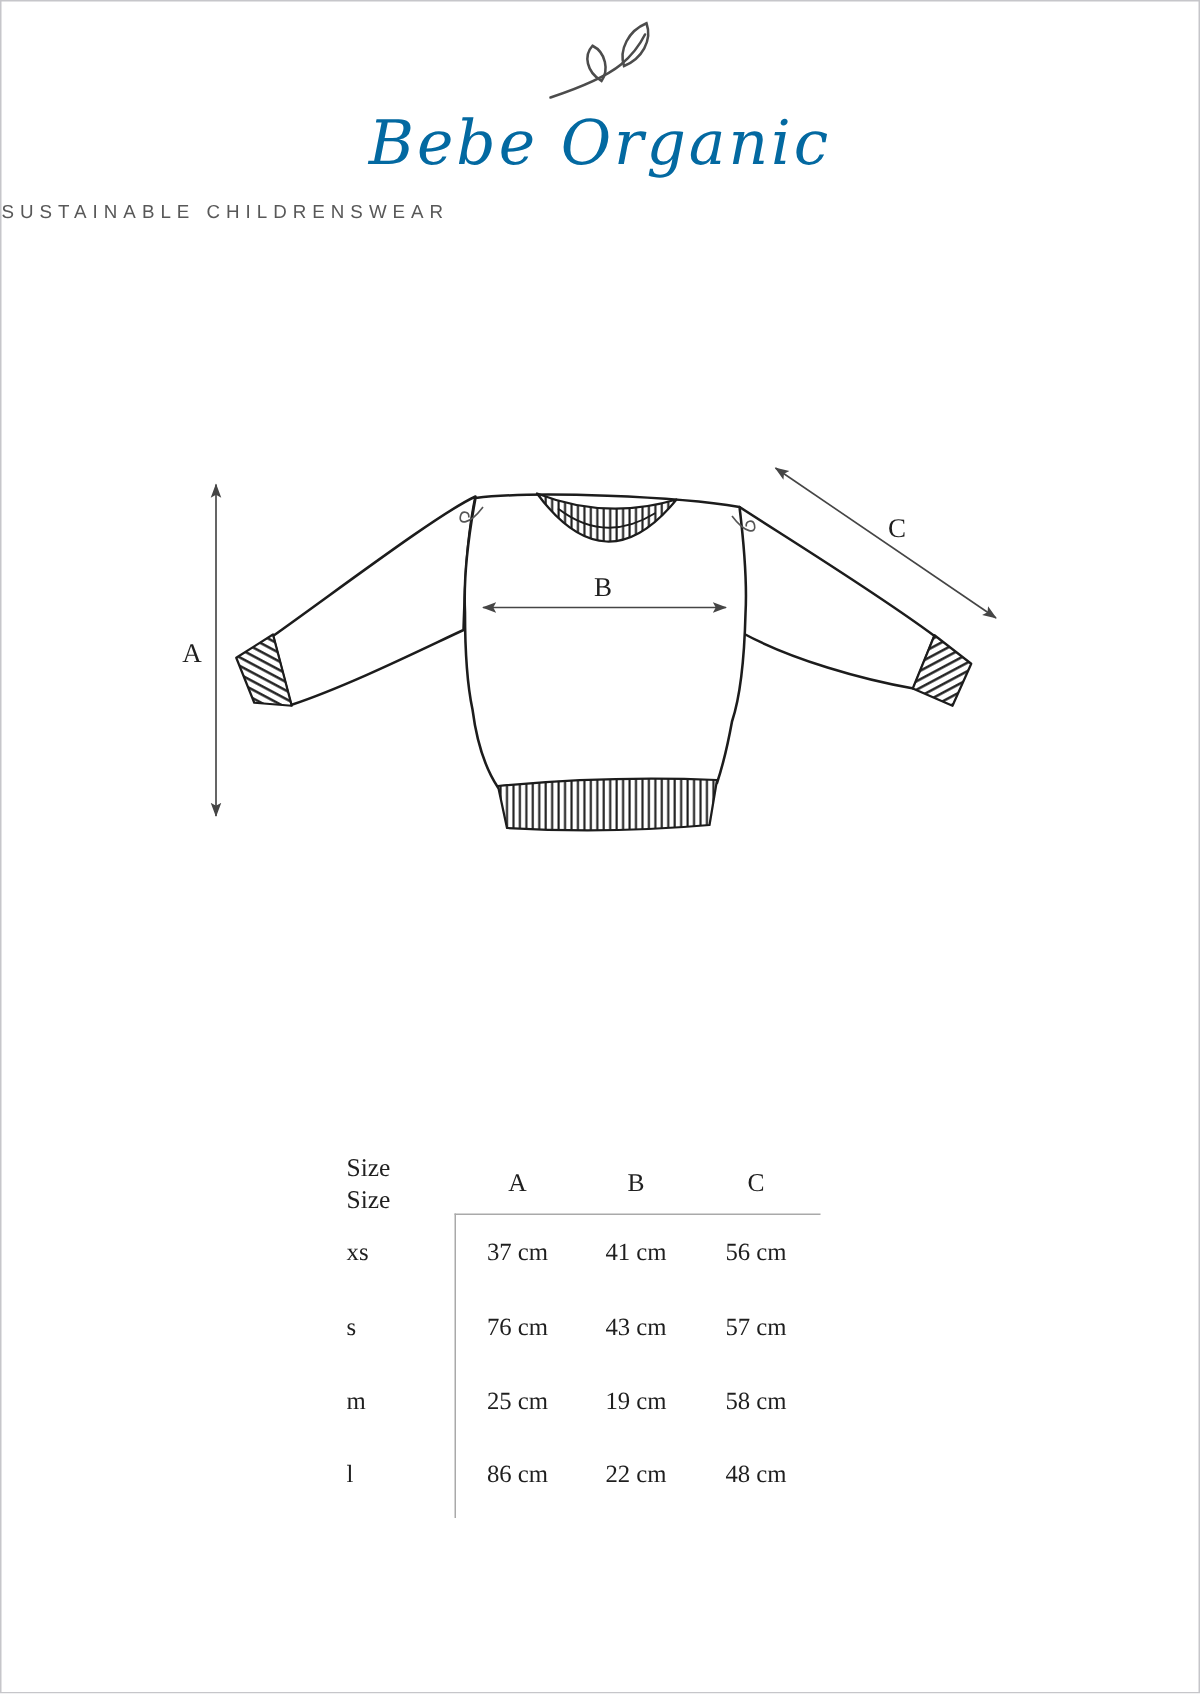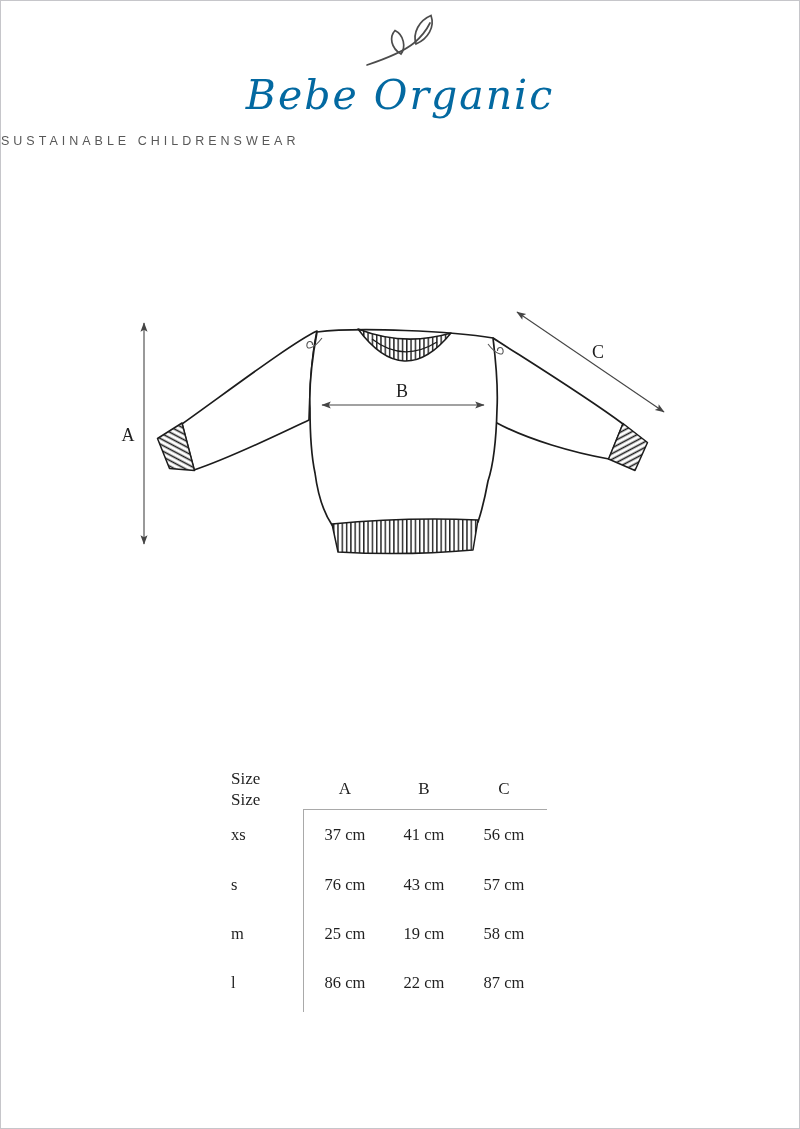--- a/index.html
+++ b/index.html
@@ -177,17 +177,17 @@
     <div class="t-row r2">
       <div class="c0">m</div>
       <div class="c1">25 cm</div>
       <div class="c2">19 cm</div>
       <div class="c3">58 cm</div>
     </div>
     <div class="t-row r3">
       <div class="c0">l</div>
       <div class="c1">86 cm</div>
       <div class="c2">22 cm</div>
-      <div class="c3">87 cm</div>
+      <div class="c3">48 cm</div>
     </div>
   </div>
 
 </div>
 
 </body></html>

